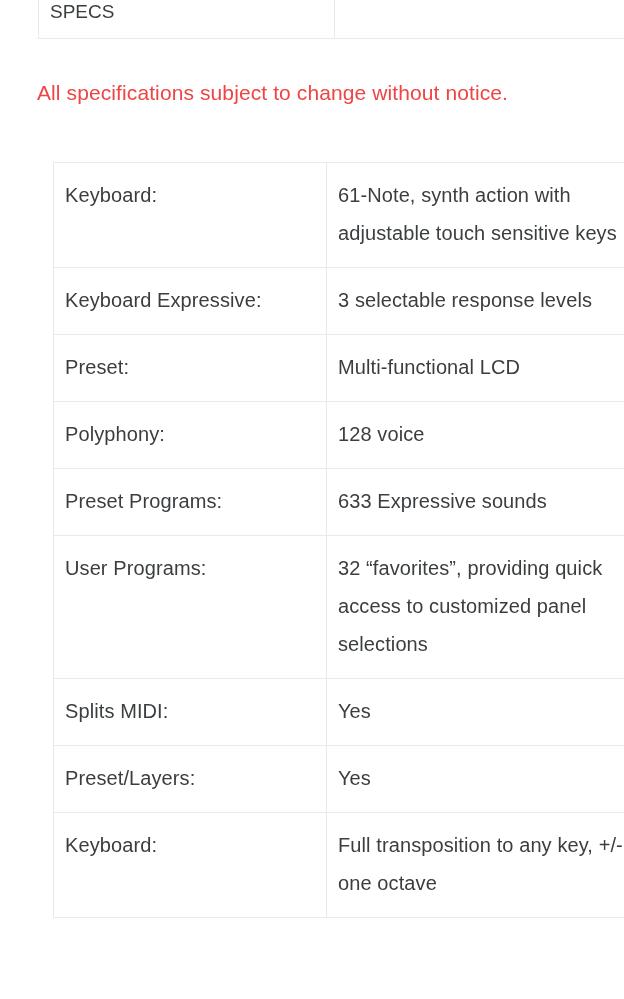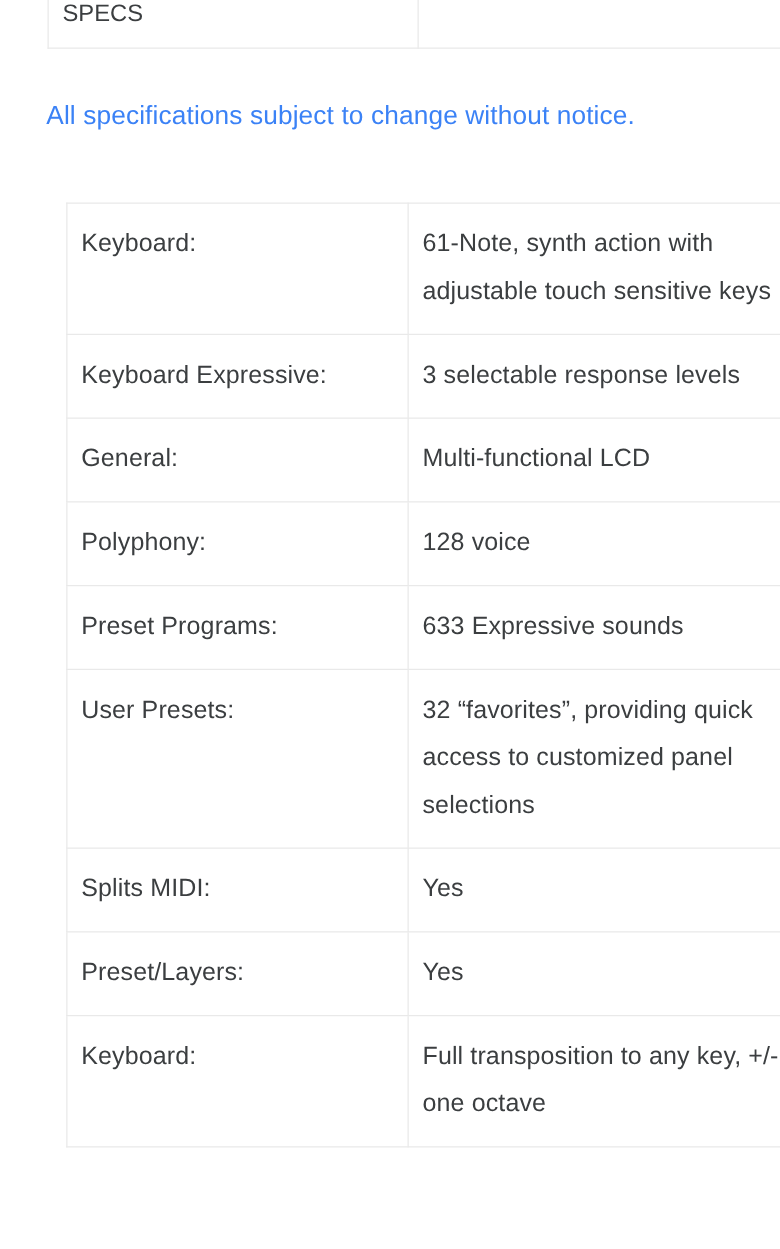--- a/index.html
+++ b/index.html
@@ -45,21 +45,21 @@
   .specs-table td.c2 { width: 274px; }
 
   
   .intro {
     position: absolute;
     left: 37px;
     top: 74px;
     width: 552px;
     font-size: 21px;
     line-height: 38px;
-    color: #3b82f6;
+    color: #ef4444;
     letter-spacing: 0.1px;
   }
 
   
   .spec-wrap {
     position: absolute;
     left: 38px;
     top: 162px;
     width: 546px;
     padding-left: 15px;
@@ -112,36 +112,36 @@
           <td class="label">Keyboard:</td>
           <td class="value">61-Note, synth action with adjustable touch sensitive keys</td>
         </tr>
 
         <tr>
           <td class="label">Keyboard Expressive:</td>
           <td class="value">3 selectable response levels</td>
         </tr>
 
         <tr>
-          <td class="label">General:</td>
+          <td class="label">Preset:</td>
           <td class="value">Multi-functional LCD</td>
         </tr>
 
         <tr>
           <td class="label">Polyphony:</td>
           <td class="value">128 voice</td>
         </tr>
 
         <tr>
           <td class="label">Preset Programs:</td>
           <td class="value">633 Expressive sounds</td>
         </tr>
 
         <tr>
-          <td class="label">User Presets:</td>
+          <td class="label">User Programs:</td>
           <td class="value">32 “favorites”, providing quick access to customized panel selections</td>
         </tr>
 
         <tr>
           <td class="label">Splits MIDI:</td>
           <td class="value">Yes</td>
         </tr>
 
         <tr>
           <td class="label">Preset/Layers:</td>

